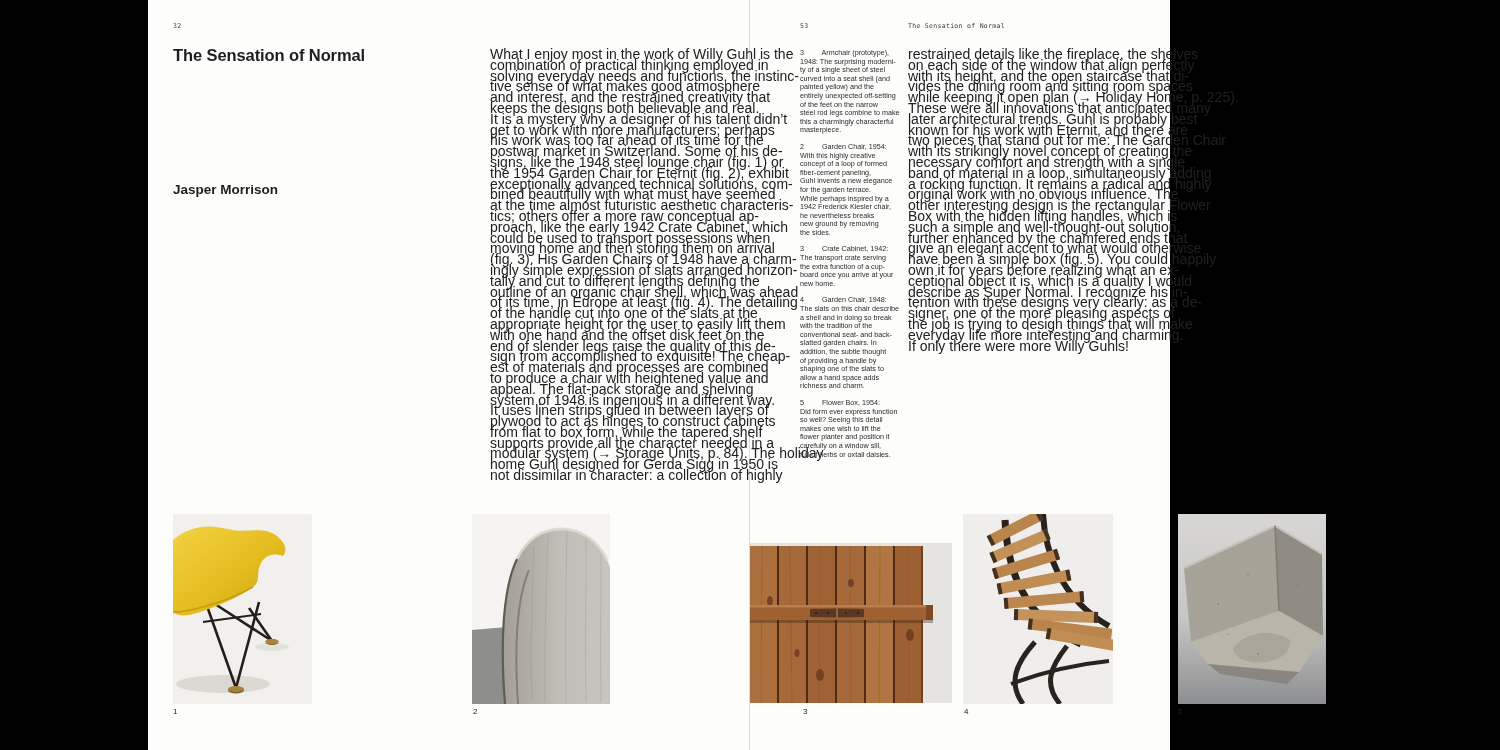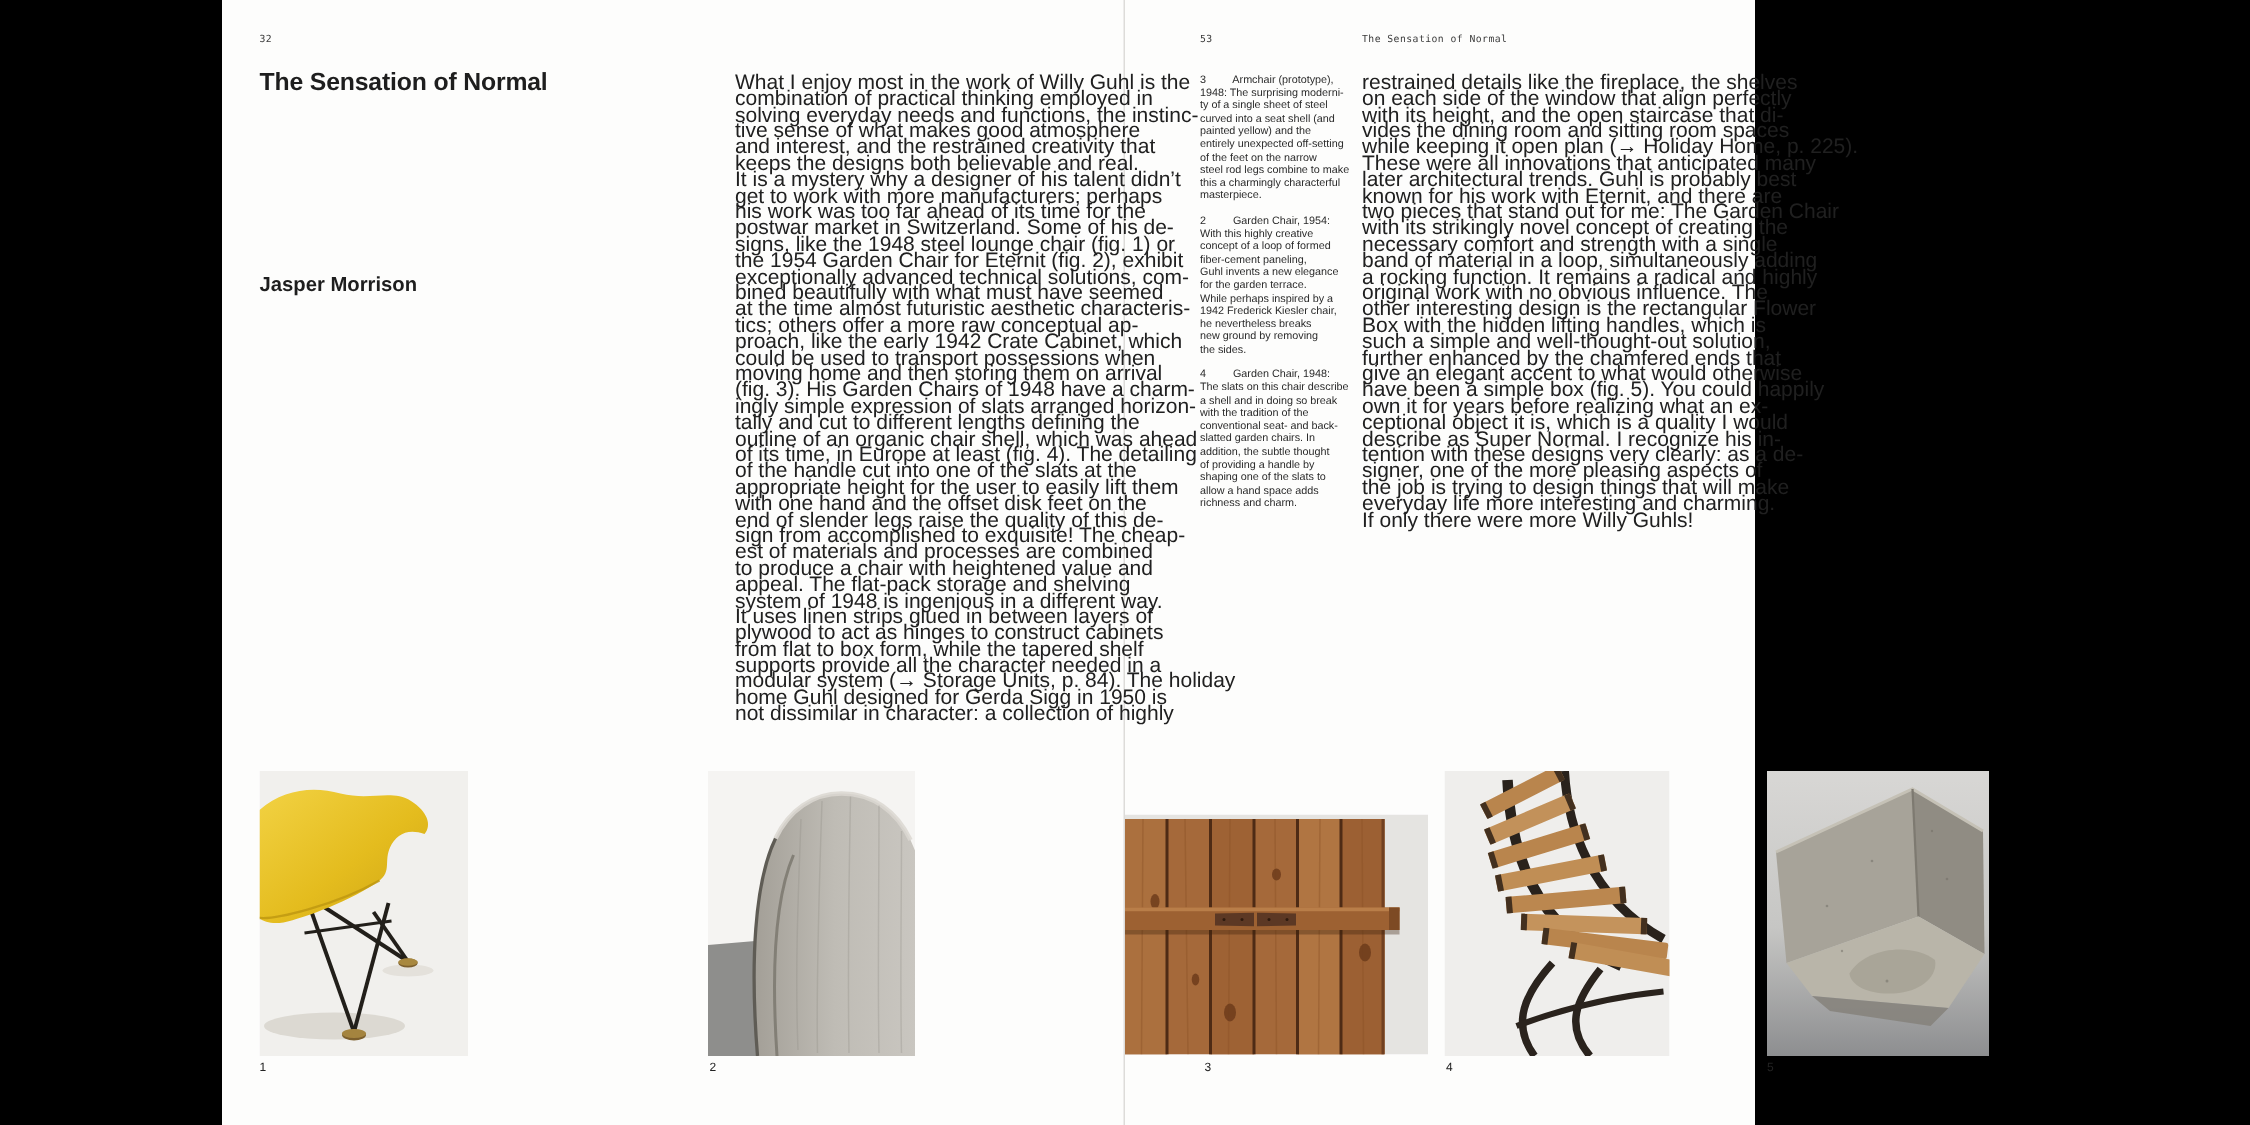--- a/index.html
+++ b/index.html
@@ -91,31 +91,43 @@
 With this highly creative
 concept of a loop of formed
 fiber-cement paneling,
 Guhl invents a new elegance
 for the garden terrace.
 While perhaps inspired by a
 1942 Frederick Kiesler chair,
 he nevertheless breaks
 new ground by removing
 the sides.</div>
+    <div class="footnote">3         Crate Cabinet, 1942:
+The transport crate serving
+the extra function of a cup-
+board once you arrive at your
+new home.</div>
     <div class="footnote">4         Garden Chair, 1948:
 The slats on this chair describe
 a shell and in doing so break
 with the tradition of the
 conventional seat- and back-
 slatted garden chairs. In
 addition, the subtle thought
 of providing a handle by
 shaping one of the slats to
 allow a hand space adds
 richness and charm.</div>
+    <div class="footnote">5         Flower Box, 1954:
+Did form ever express function
+so well? Seeing this detail
+makes one wish to lift the
+flower planter and position it
+carefully on a window sill,
+full of herbs or oxtail daisies.</div>
   </div>
 
   <div class="abs bodycol" style="left:760px;top:49px;width:250px;">restrained details like the fireplace, the shelves
 on each side of the window that align perfectly
 with its height, and the open staircase that di-
 vides the dining room and sitting room spaces
 while keeping it open plan (→ Holiday Home, p. 225).
 These were all innovations that anticipated many
 later architectural trends. Guhl is probably best
 known for his work with Eternit, and there are

